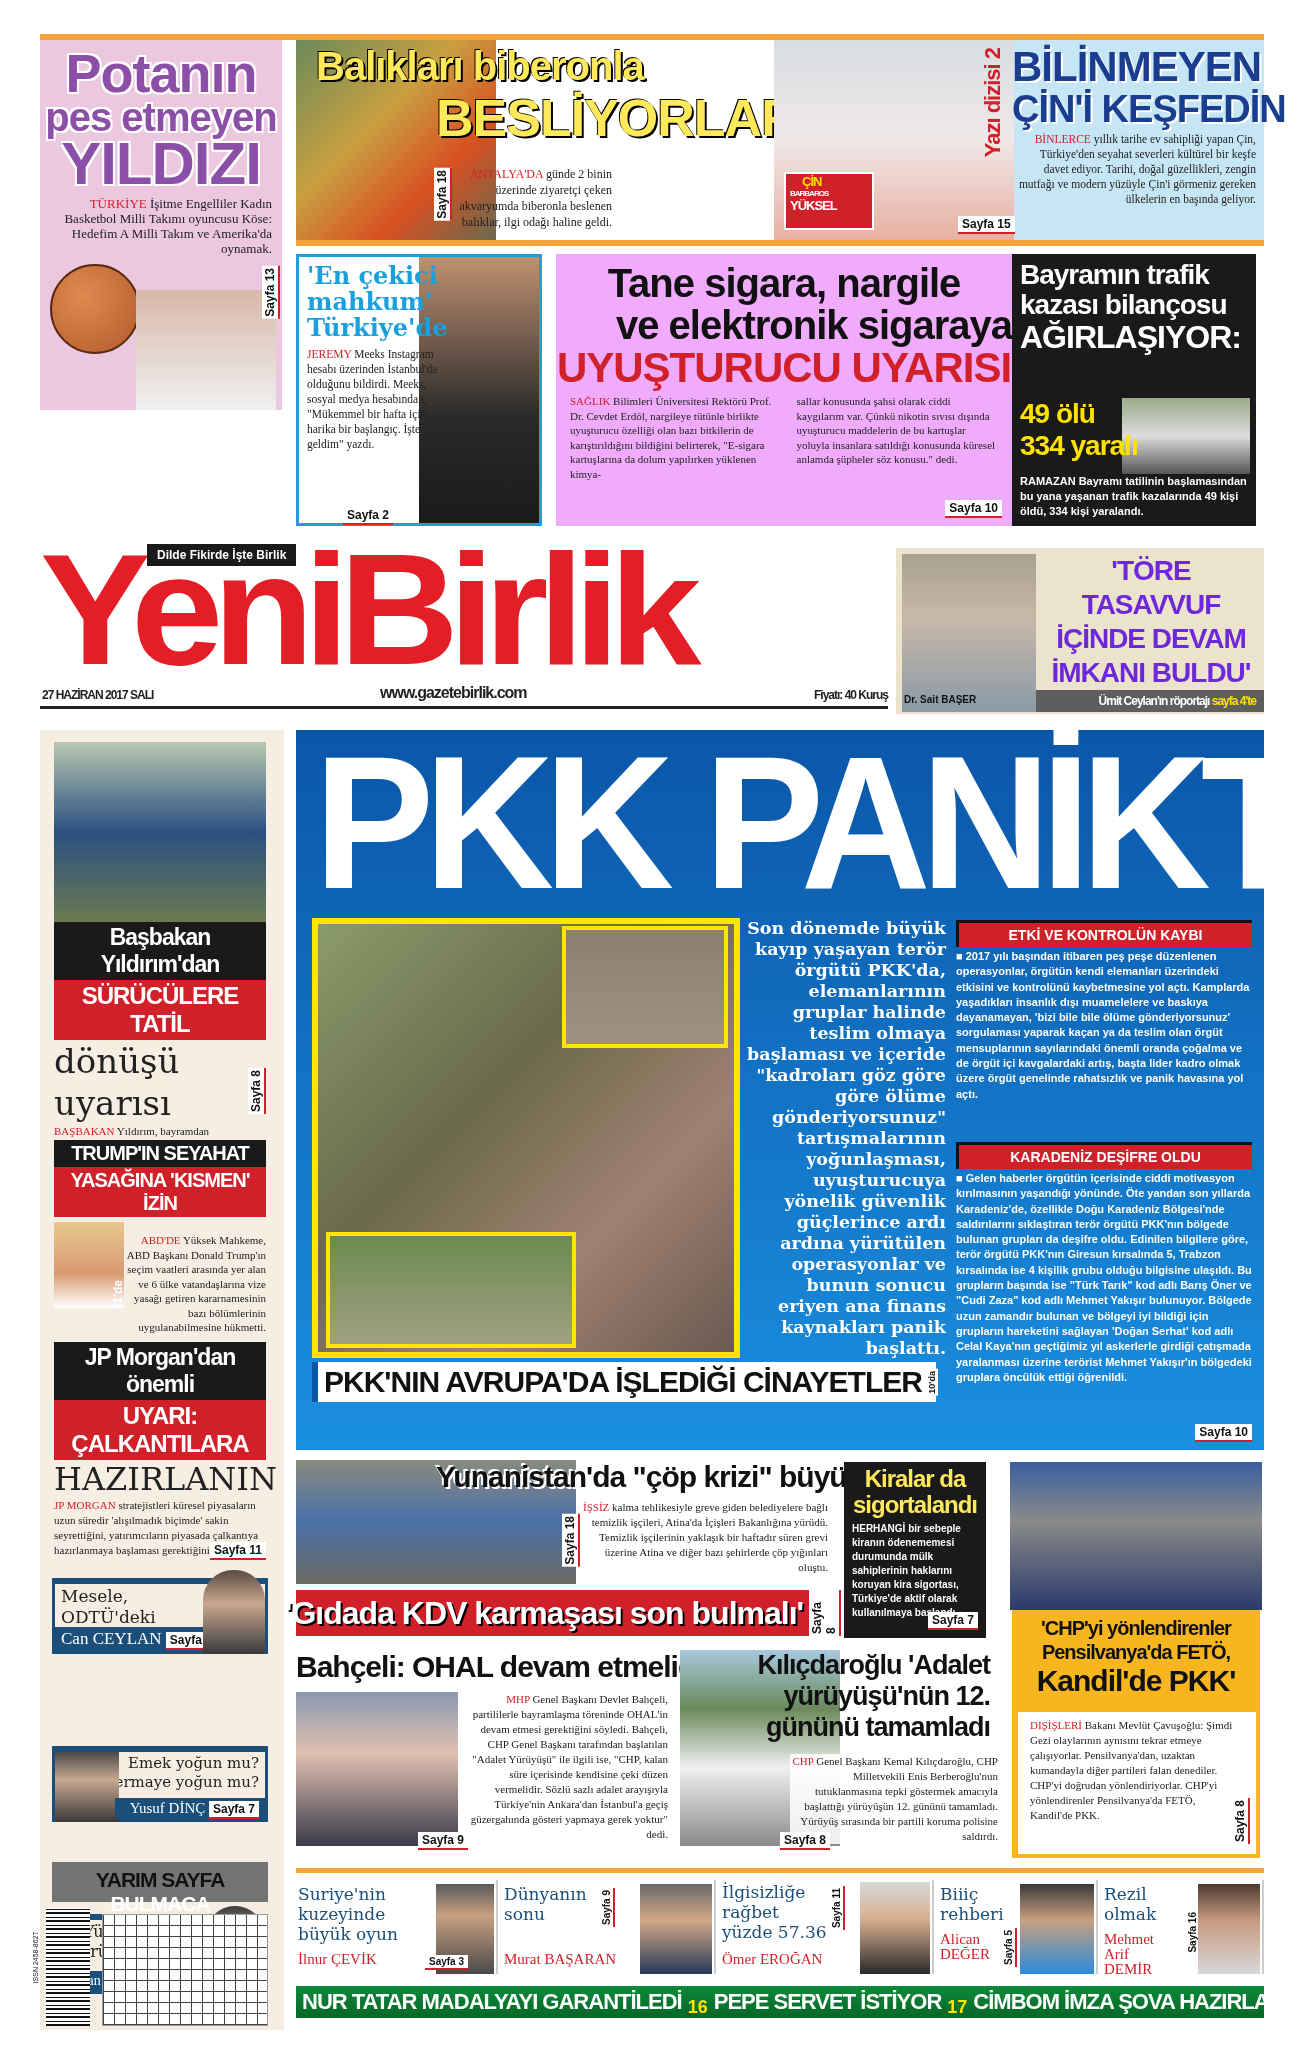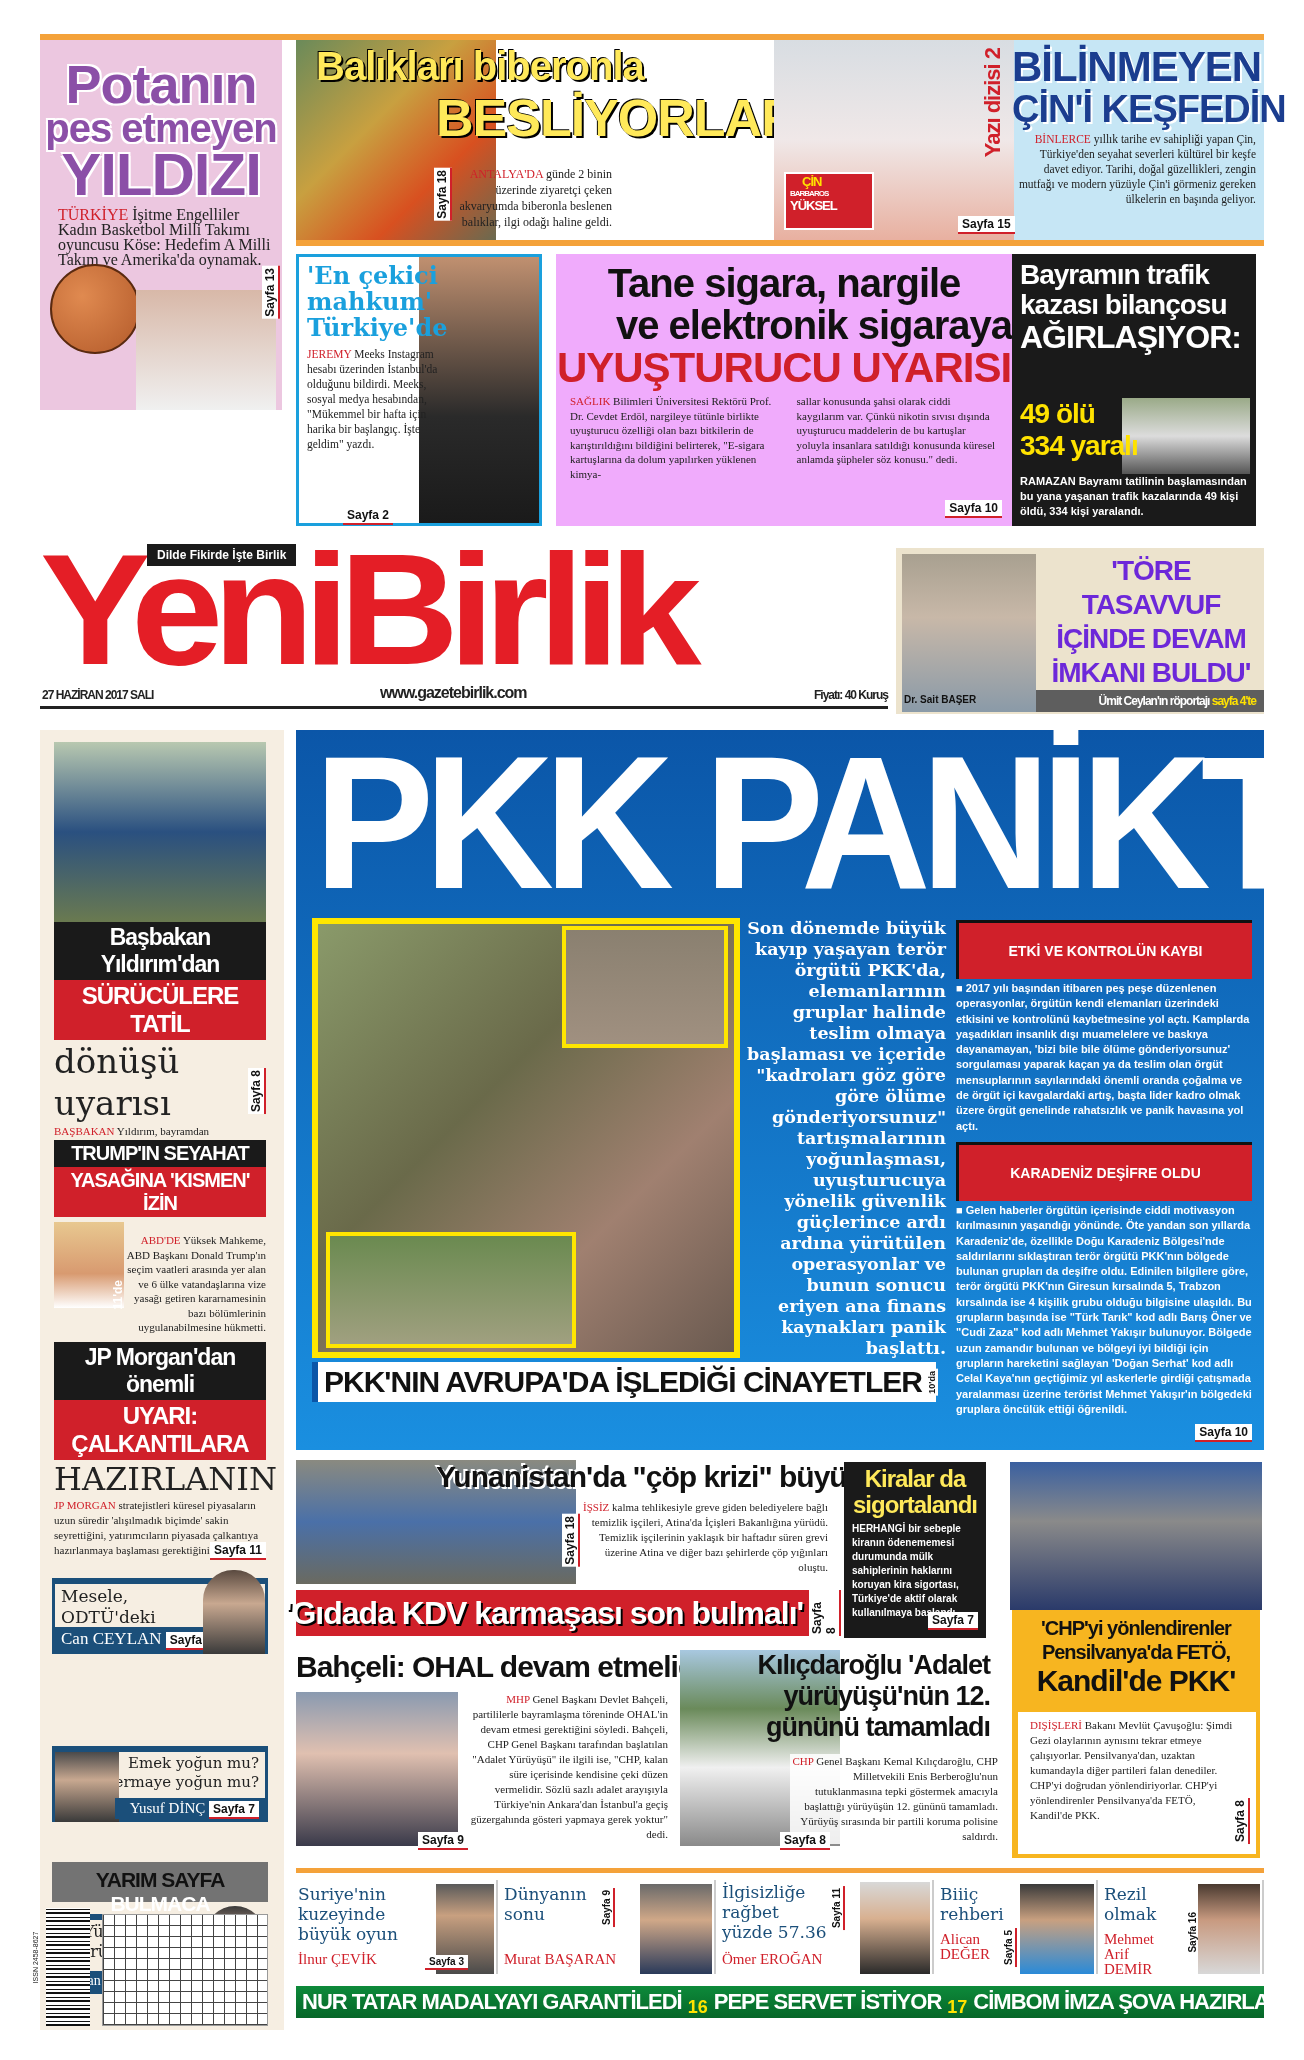--- a/index.html
+++ b/index.html
@@ -26,40 +26,40 @@
 #tore{left:896px;top:548px;width:368px;height:166px;background:#ece3cd}
 
 #leftcol{left:40px;top:730px;width:244px;height:1300px;background:#f6eee2}
 .lhd1{background:#1a1a1a;color:#fff;font-family:"Liberation Sans",sans-serif;font-weight:bold;font-size:23px;text-align:center;padding:2px 0;letter-spacing:-1px}
 .lhd2{background:#d0202a;color:#fff;font-family:"Liberation Sans",sans-serif;font-weight:bold;font-size:24px;text-align:center;padding:2px 0;letter-spacing:-1px}
 .col-box{border:3px solid #1b4f7a;border-top-width:6px;background:#f6eee2;position:relative}
 .col-name{background:#1b4f7a;color:#fff;font-size:17px;padding:2px 6px}
 
 #main{left:296px;top:730px;width:968px;height:720px;background:linear-gradient(#0b56a8,#1a8fe0)}
 #main .big{font-family:"Liberation Sans",sans-serif;font-weight:bold;color:#fff;font-size:180px;letter-spacing:-10px;line-height:170px;transform:scaleY(1.05)}
-.redhd{background:#d0202a;color:#fff;font-family:"Liberation Sans",sans-serif;font-weight:bold;font-size:14px;text-align:center;padding:20px;border-left:3px solid #111;border-top:3px solid #111}
+.redhd{background:#d0202a;color:#fff;font-family:"Liberation Sans",sans-serif;font-weight:bold;font-size:14px;text-align:center;padding:4px;border-left:3px solid #111;border-top:3px solid #111}
 .bodysans{font-family:"Liberation Sans",sans-serif;font-weight:bold;font-size:11px;line-height:15.3px;color:#fff}
 
 .opbox{position:absolute;top:1880px;height:94px;border-right:2px solid #ccc;background:#fff}
 .optitle{font-family:"DejaVu Serif",serif;color:#1b4f7a;font-size:17px;line-height:20px}
 .opname{font-family:"Liberation Serif",serif;color:#d0202a;font-size:15px}
 #sport{left:296px;top:1986px;width:968px;height:32px;background:linear-gradient(#0d8a3a,#066628);display:flex;align-items:center}
 .sp{color:#fff;font-family:"Liberation Sans",sans-serif;font-weight:bold;font-size:22px;letter-spacing:-1px;padding:0 6px;white-space:nowrap}
 .spn{color:#ffe200;font-family:"Liberation Sans",sans-serif;font-weight:bold;font-size:18px;align-self:flex-end}
 </style>
 </head>
 <body>
 
 <div class="abs orange-bar" style="left:40px;top:34px;width:1224px;height:6px"></div>
 
 <div id="potanin" class="abs">
-  <div class="h cond" style="font-size:54px;line-height:50px;margin-top:19px">Potanın</div>
+  <div class="h cond" style="font-size:54px;line-height:50px;margin-top:8px">Potanın</div>
   <div class="h cond" style="font-size:40px;line-height:38px">pes etmeyen</div>
   <div class="h cond" style="font-size:60px;line-height:56px">YILDIZI</div>
-  <div class="body" style="padding:4px 10px 0 18px;text-align:left;font-size:16px;line-height:15px">
+  <div class="body" style="padding:4px 10px 0 18px;text-align:right;font-size:13px;line-height:15px">
     <span class="red">TÜRKİYE</span>
     <span>İşitme Engelliler Kadın Basketbol Milli Takımı oyuncusu Köse: Hedefim A Milli Takım ve Amerika'da oynamak.</span>
   </div>
   <div class="abs" style="left:10px;top:224px;width:90px;height:90px;border-radius:50%;background:radial-gradient(circle at 35% 35%,#e08a50,#b35a2a);border:2px solid #5a2a10"></div>
   <div class="abs photo" style="left:96px;top:250px;width:140px;height:120px;background:linear-gradient(#d8b8a8,#f0f0f0)"></div>
   <div class="abs vsay" style="left:222px;top:226px">Sayfa 13</div>
 </div>
 
 <div id="balik" class="abs">
   <div class="abs photo" style="left:0;top:0;width:200px;height:200px;background:linear-gradient(135deg,#6a8a5a,#c8a040 40%,#d85020 70%,#6a6a50)"></div>

